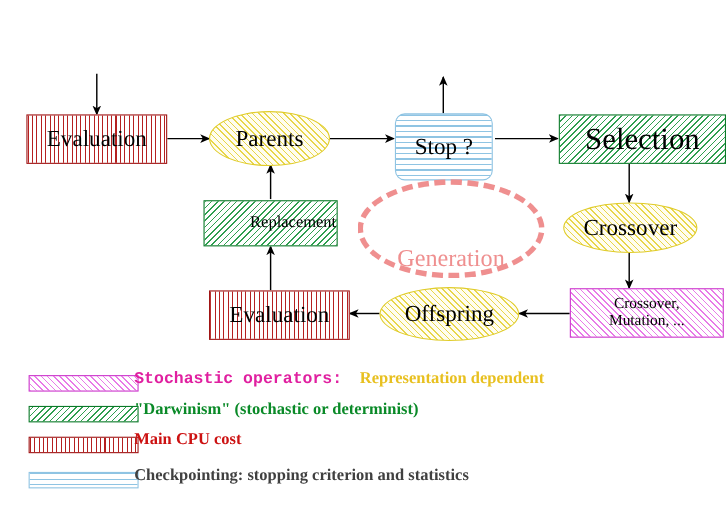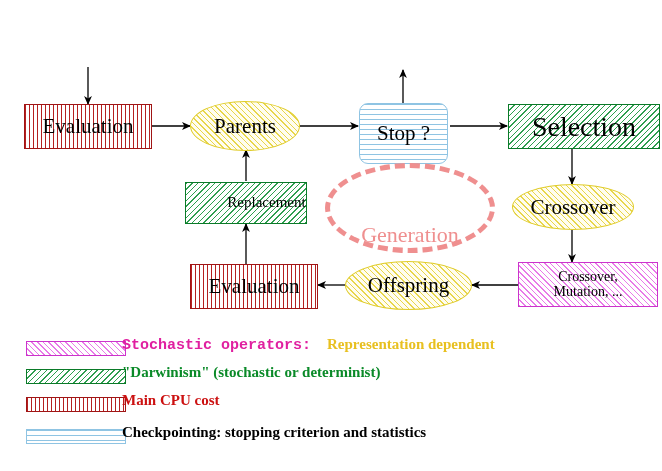--- a/index.html
+++ b/index.html
@@ -107,21 +107,21 @@
     top: 0;
     white-space: nowrap;
     font-size: 15px;
     font-weight: bold;
   }
   .legend-text .t2 { margin-left: 16px; }
   .c-magenta { color: #e020a0; font-family: Liberation Mono, monospace; }
   .c-yellow  { color: #e8c020; }
   .c-green   { color: #0a8a28; }
   .c-red     { color: #cc1111; }
-  .c-blue    { color: #000000; }
+  .c-blue    { color: #404040; }
 </style>
 </head>
 <body>
 
 <div id="canvas">
 
   <svg class="layer" viewBox="0 0 662 471" xmlns="http://www.w3.org/2000/svg">
     <defs>
       <marker id="ah" markerWidth="9" markerHeight="9" refX="8" refY="4.5" orient="auto" markerUnits="userSpaceOnUse">
         <path d="M0,0.6 L9,4.5 L0,8.4 L2.4,4.5 Z" fill="#000000"></path>

